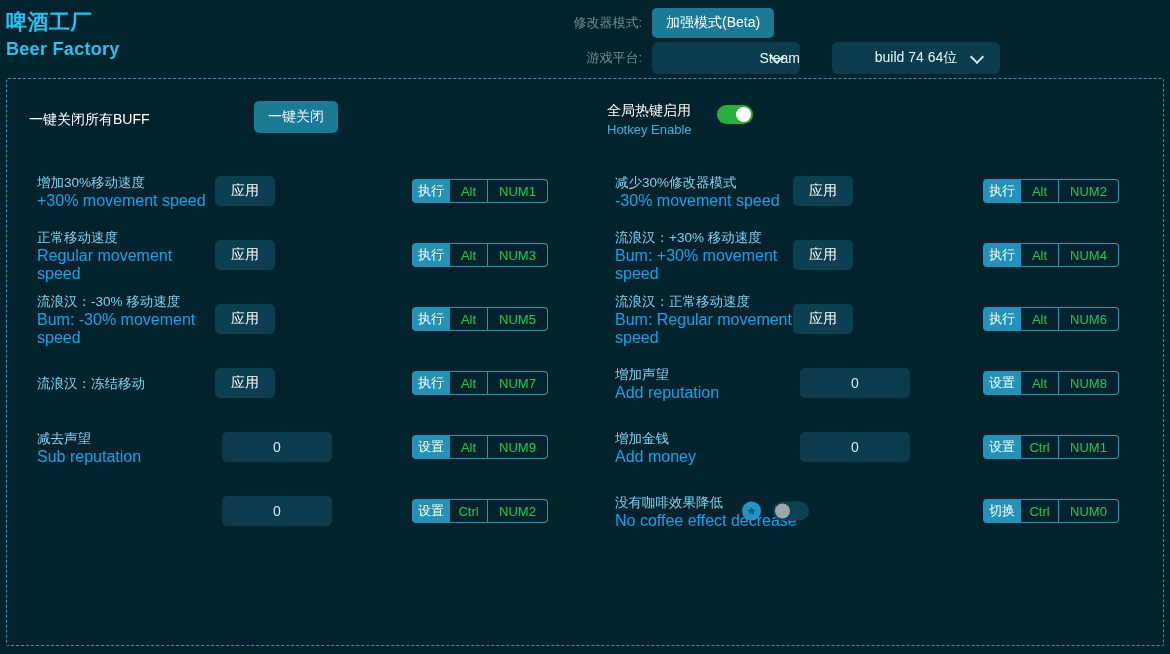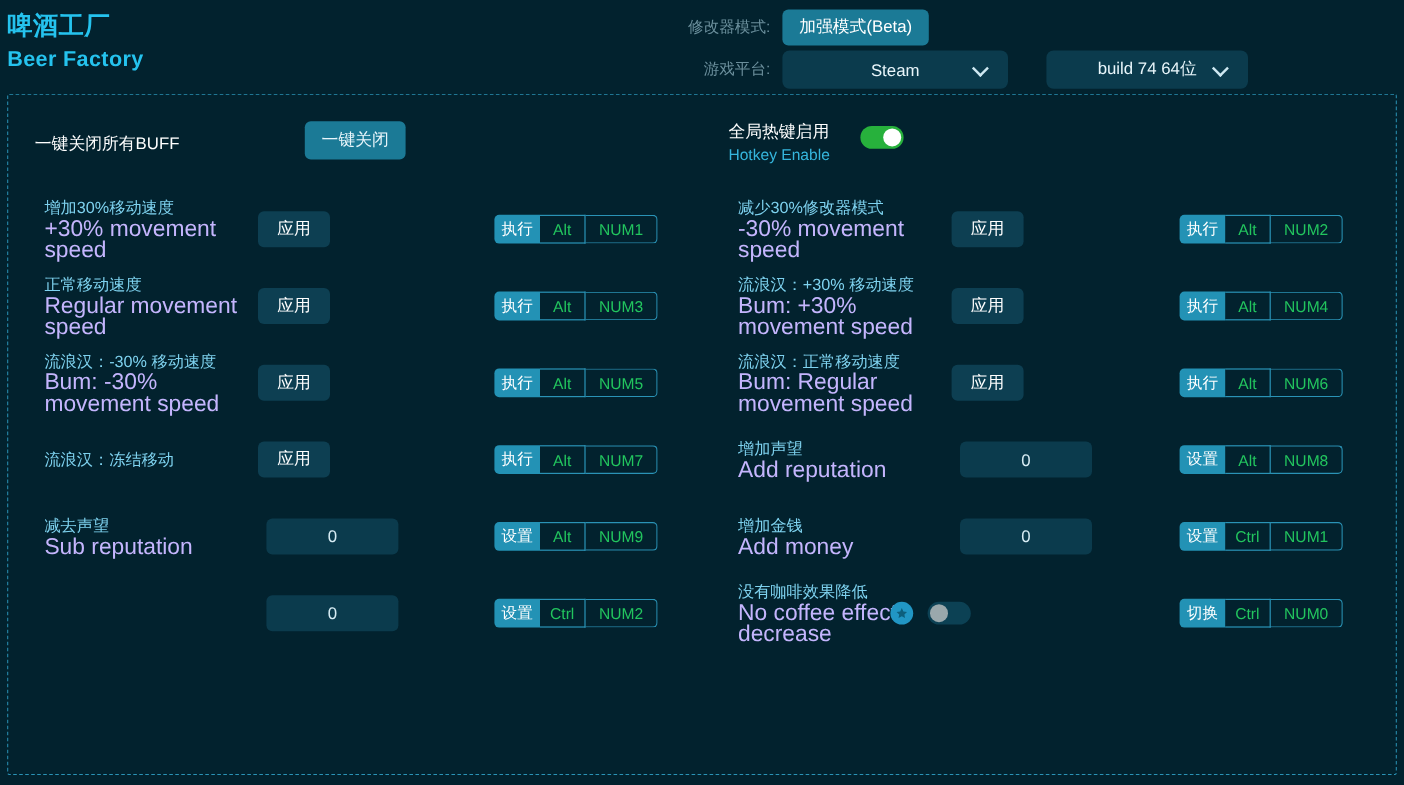--- a/index.html
+++ b/index.html
@@ -85,21 +85,21 @@
     border-radius: 6px;
     height: 32px;
     display: flex;
     align-items: center;
     justify-content: center;
     color: #e9f6fb;
     font-size: 14px;
     cursor: pointer;
     user-select: none;
   }
-  .select-box.platform-sel { width: 188px; margin-left: 0px; }
+  .select-box.platform-sel { width: 148px; margin-left: 0px; justify-content: flex-end; }
   .select-box.build-sel { width: 168px; margin-left: 32px; }
 
   .chev {
     position: absolute;
     right: 18px;
     top: 50%;
     width: 10px;
     height: 10px;
     margin-top: -6px;
     border-right: 2px solid #cfe8f2;
@@ -214,22 +214,22 @@
     transform: translateY(-50%);
     width: 180px;
   }
   .row .row-labels.wide { width: 190px; }
   .label-cn {
     font-size: 13.5px;
     color: #7ed2ef;
     line-height: 19px;
   }
   .label-en {
-    font-size: 19px;
-    color: #c4b5fd;
+    font-size: 16px;
+    color: #0ea5e9;
     line-height: 18px;
   }
 
   .apply-btn {
     position: absolute;
     left: 208px;
     top: 50%;
     transform: translateY(-50%);
     background: #0d3f52;
     color: #ffffff;

